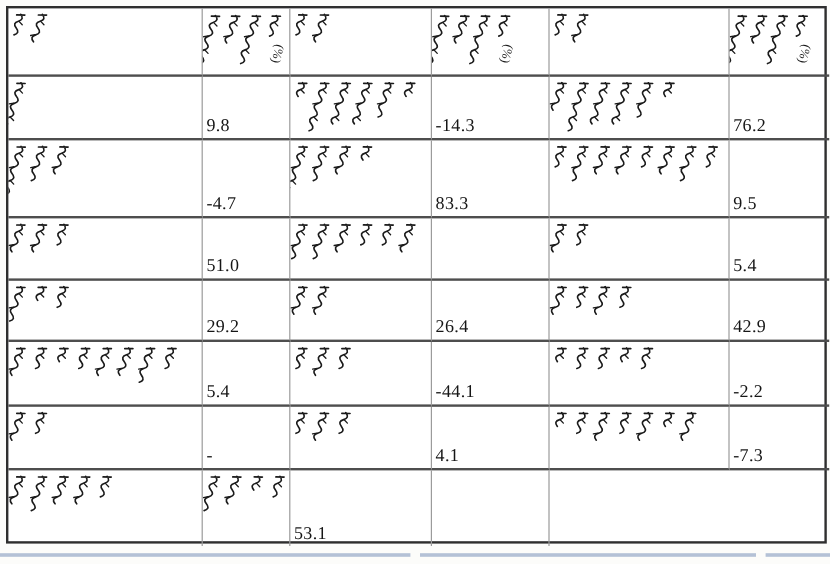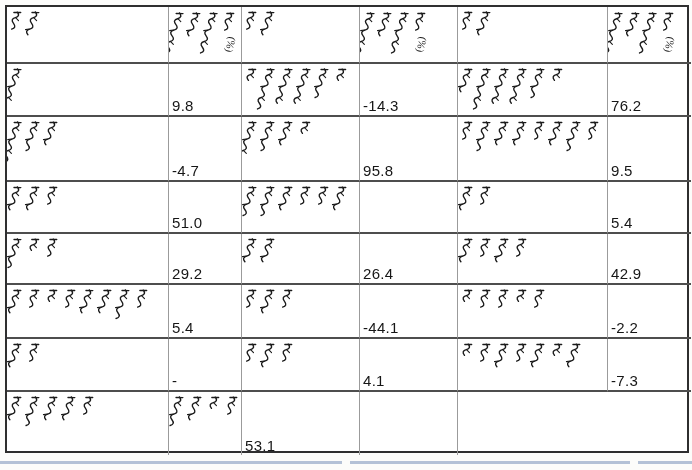--- a/index.html
+++ b/index.html
@@ -10,21 +10,21 @@
        grid-template-columns:162px 73px 118px 98px 150px 83px;
        grid-template-rows:57px 53px 65px 52px 51px 54px 53px 63px;
        border:2px solid #2e2e2e;}
   .cell{box-sizing:border-box;position:relative;overflow:hidden;
         border-right:1px solid #9b9b9b;border-bottom:2px solid #4e4e4e;}
   .cell.ce{border-right:none;}
   .cell.lr{border-bottom:none;}
   .text,.pct{display:flex;align-items:flex-start;gap:7px;padding:3px 2px 0 5px;}
   .pct{gap:6px;padding-top:4px;}
   .word{display:inline-block;transform:rotate(18deg);transform-origin:50% 4%;flex:0 0 auto;}
-  .num .v{position:absolute;left:3px;bottom:1px;font-family:Liberation Sans, sans-serif;
+  .num .v{position:absolute;left:3px;bottom:1px;font-family:Liberation Serif, serif;
           font-size:15px;color:#161616;letter-spacing:.3px;}
   .pl{writing-mode:vertical-rl;transform:rotate(14deg);transform-origin:top center;
       font-family:"Liberation Serif",serif;font-size:10.5px;color:#1b1b1b;
       margin-left:-15px;margin-top:26px;flex:0 0 auto;}
   .bline{position:absolute;top:461px;height:3px;}
   .b1{left:0;width:342px;} .b2{left:350px;width:280px;} .b3{left:638px;width:54px;}
 </style>
 </head>
 <body>
 
@@ -216,21 +216,21 @@
         <span class="word"><svg width="11" height="31" viewBox="0 0 11 31">
             <path d="M2.5 3.5 l6.5 -2 M5.5 2 q4.5 3 0 6 q-4.5 3 0 6 q4.5 3 0 6 q-4.5 3 0 6" fill="none" stroke="#1b1b1b" stroke-width="1.4" stroke-linecap="round"></path>
             <path d="M6 8 l3.4 1.8 M5 20 l-3.4 1.8 " fill="none" stroke="#1b1b1b" stroke-width="1.1" stroke-linecap="round"></path>
           </svg></span>
         <span class="word"><svg width="11" height="17" viewBox="0 0 11 17">
             <path d="M2.5 3.5 l6.5 -2 M5.5 2 q4.5 3 0 6 q-4.5 3 0 6" fill="none" stroke="#1b1b1b" stroke-width="1.4" stroke-linecap="round"></path>
             <path d="M6 8 l3.4 1.8 " fill="none" stroke="#1b1b1b" stroke-width="1.1" stroke-linecap="round"></path>
           </svg></span>
       </div>
     <div class="cell num">
-        <span class="v">95.8</span>
+        <span class="v">83.3</span>
       </div>
     <div class="cell text">
         <span class="word"><svg width="11" height="21" viewBox="0 0 11 21">
             <path d="M2.5 3.5 l6.5 -2 M5.5 2 q4.5 3 0 6 q-4.5 3 0 6 q4.5 3 0 6" fill="none" stroke="#1b1b1b" stroke-width="1.4" stroke-linecap="round"></path>
             <path d="M6 8 l3.4 1.8 " fill="none" stroke="#1b1b1b" stroke-width="1.1" stroke-linecap="round"></path>
           </svg></span>
         <span class="word"><svg width="11" height="35" viewBox="0 0 11 35">
             <path d="M2.5 3.5 l6.5 -2 M5.5 2 q4.5 3 0 6 q-4.5 3 0 6 q4.5 3 0 6 q-4.5 3 0 6 q4.5 3 0 6" fill="none" stroke="#1b1b1b" stroke-width="1.4" stroke-linecap="round"></path>
             <path d="M6 8 l3.4 1.8 M5 20 l-3.4 1.8 " fill="none" stroke="#1b1b1b" stroke-width="1.1" stroke-linecap="round"></path>
           </svg></span>

